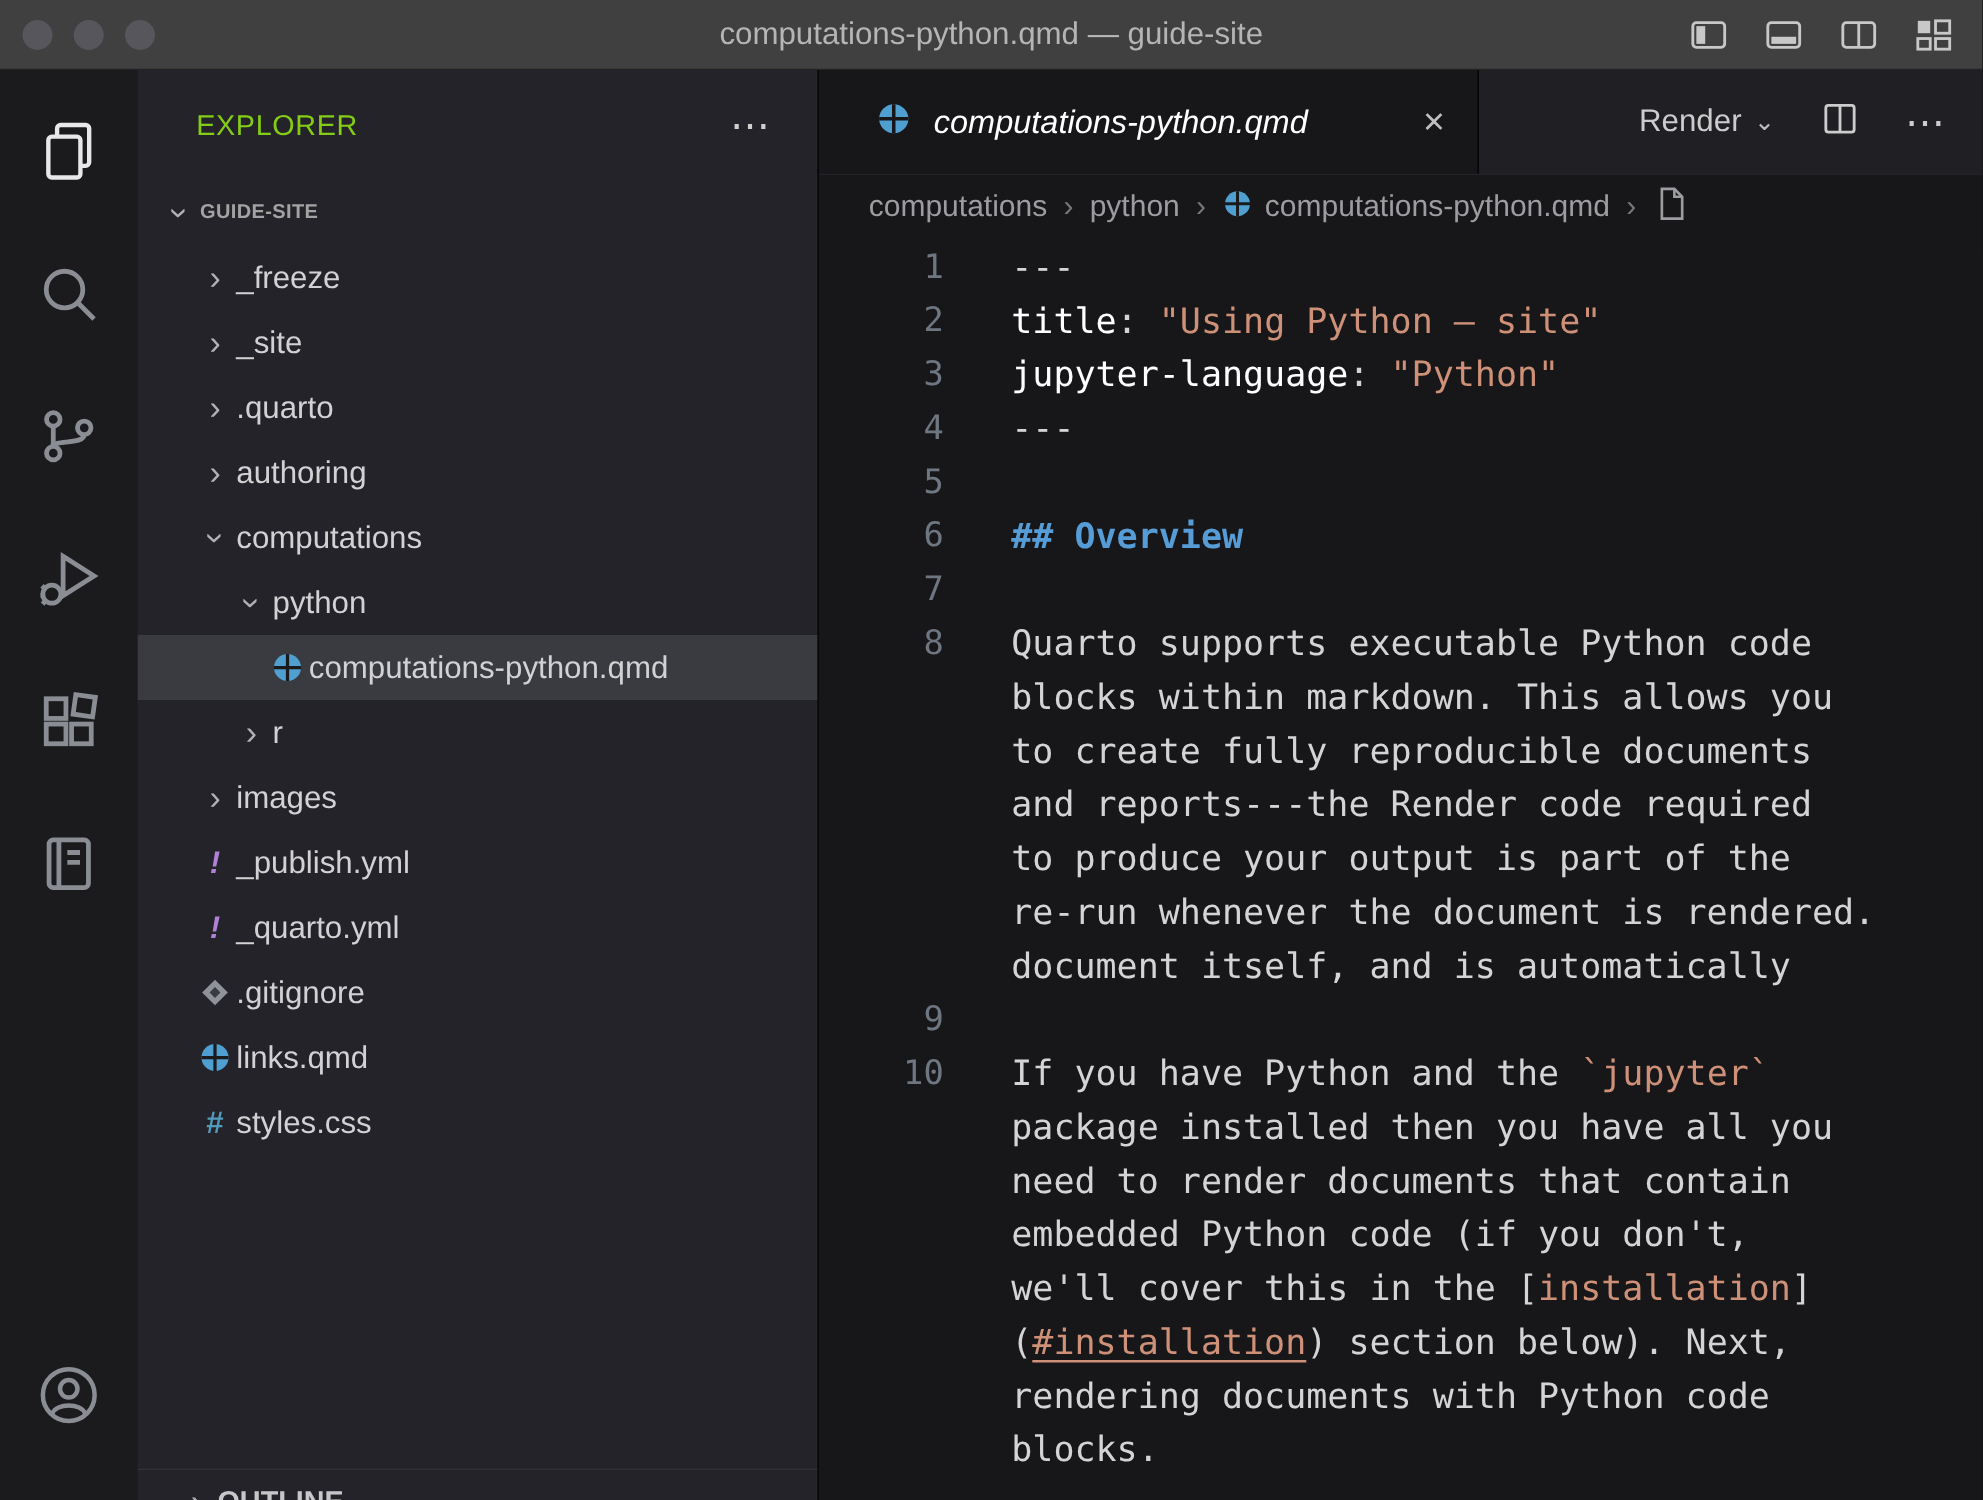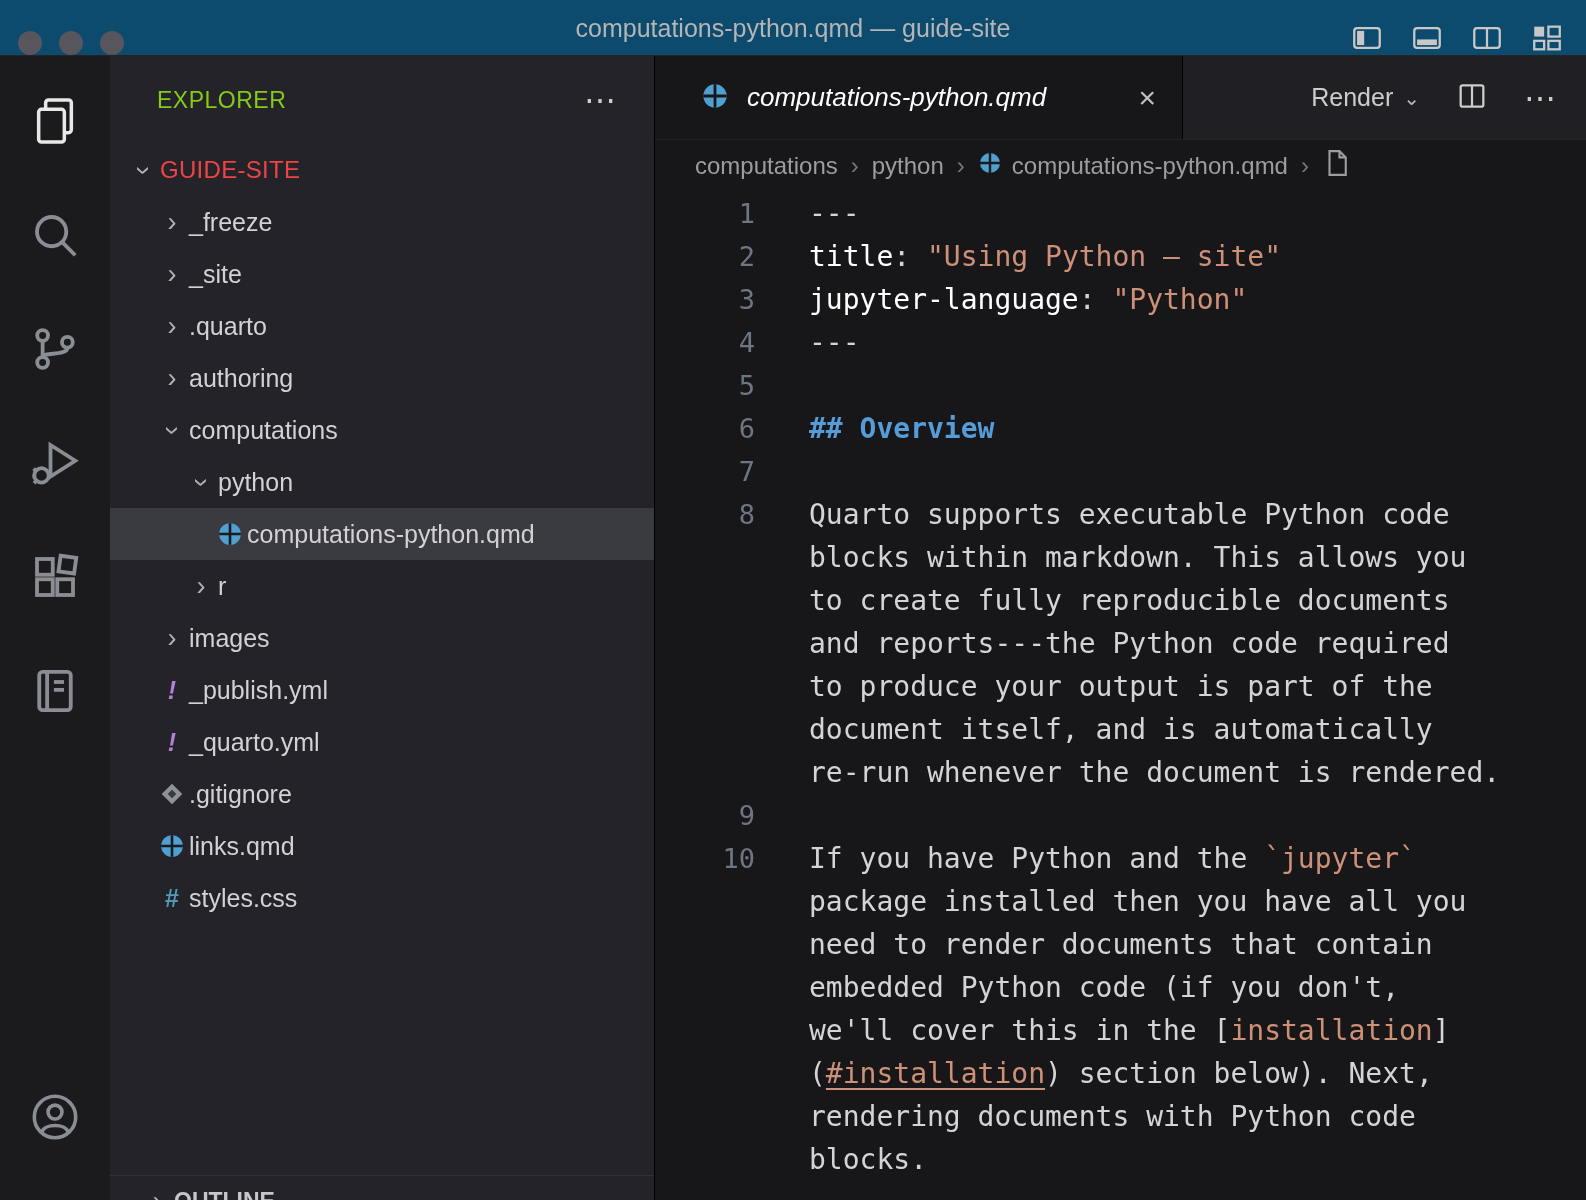--- a/index.html
+++ b/index.html
@@ -1,21 +1,21 @@
 <!DOCTYPE html>
 <html style="--quarto: #4f9fd0; --keyword-blue: #569cd6; --string-orange: #ce9178; --yaml-purple: #b180d7; --css-blue: #519aba;"><head>
 <meta charset="utf-8">
 <style>
   * { margin:0; padding:0; box-sizing:border-box; }
   html,body { width:1586px; height:1200px; overflow:hidden; background:#17171a;
     font-family:"Liberation Sans", sans-serif; }
   .window { width:1586px; height:1200px; display:flex; flex-direction:column; }
 
   
-  .titlebar { flex:0 0 56px; background:#0c4a6e; display:flex; align-items:flex-end; position:relative;
+  .titlebar { flex:0 0 56px; background:#404040; display:flex; align-items:center; position:relative;
     border-bottom:1px solid #232323; }
   .traffic { display:flex; gap:17px; margin-left:18px; }
   .traffic span { width:24px; height:24px; border-radius:50%; background:#56565c; }
   .title-text { position:absolute; left:50%; top:50%; transform:translate(-50%,-50%);
     color:#b5b5b5; font-size:25px; white-space:nowrap; }
   .tb-icons { margin-left:auto; display:flex; gap:26px; margin-right:22px; }
   .tb-icons svg { display:block; }
 
   
   .main { flex:1; display:flex; min-height:0; }
@@ -27,21 +27,21 @@
   .ab-account { position:absolute; bottom:52px; }
 
   
   .sidebar { width:545px; flex:0 0 545px; background:#232329; position:relative;
     border-right:1px solid #000; overflow:hidden; }
   .sidebar-header { height:88px; display:flex; align-items:center; padding:0 38px 0 47px; }
   .sidebar-title { color:#84cc16; font-size:23px; letter-spacing:0.5px; }
   .sidebar-more { margin-left:auto; color:#cfcfcf; font-size:32px; line-height:0; cursor:default; }
   .tree-row { height:52px; display:flex; align-items:center; font-size:25px; color:#d2d2d4; white-space:nowrap; }
   .tree-row.selected { background:#3a3a41; }
-  .tree-row.root .tree-label { font-weight:400; color:#ef4444; font-size:24px; letter-spacing:0.3px; }
+  .tree-row.root .tree-label { font-weight:700; color:#a3a3a3; font-size:16px; letter-spacing:0.3px; }
   .chev { width:34px; flex:0 0 34px; color:#b2b2b6; font-size:27px; display:flex; justify-content:center; }
   .chev .g { display:inline-block; }
   .chev.open .g { transform:rotate(90deg); }
   .ficon { width:34px; flex:0 0 34px; display:flex; justify-content:center; align-items:center; font-size:25px; }
   .ficon.yaml { color:#b180d7; font-weight:700; font-style:italic; }
   .ficon.css { color:#519aba; font-weight:700; }
   .outline-section { position:absolute; left:0; right:0; bottom:-27px; height:52px;
     border-top:1px solid #313138; display:flex; align-items:center; padding-left:30px; }
   .outline-section .tree-label { font-weight:700; color:#c7c7ca; font-size:23px; }
 
@@ -336,24 +336,24 @@
           <div class="code-row"><span class="ln">1</span><span class="lc"><span class="tok-d">---</span></span></div>
           <div class="code-row"><span class="ln">2</span><span class="lc"><span class="tok-b">title</span><span class="tok-d">: </span><span class="tok-o">"Using Python — site"</span></span></div>
           <div class="code-row"><span class="ln">3</span><span class="lc"><span class="tok-b">jupyter-language</span><span class="tok-d">: </span><span class="tok-o">"Python"</span></span></div>
           <div class="code-row"><span class="ln">4</span><span class="lc"><span class="tok-d">---</span></span></div>
           <div class="code-row"><span class="ln">5</span><span class="lc"></span></div>
           <div class="code-row"><span class="ln">6</span><span class="lc"><span class="tok-h">## Overview</span></span></div>
           <div class="code-row"><span class="ln">7</span><span class="lc"></span></div>
           <div class="code-row"><span class="ln">8</span><span class="lc"><span class="tok-d">Quarto supports executable Python code</span></span></div>
           <div class="code-row"><span class="ln"></span><span class="lc"><span class="tok-d">blocks within markdown. This allows you</span></span></div>
           <div class="code-row"><span class="ln"></span><span class="lc"><span class="tok-d">to create fully reproducible documents</span></span></div>
-          <div class="code-row"><span class="ln"></span><span class="lc"><span class="tok-d">and reports---the Python code required</span></span></div>
+          <div class="code-row"><span class="ln"></span><span class="lc"><span class="tok-d">and reports---the Render code required</span></span></div>
           <div class="code-row"><span class="ln"></span><span class="lc"><span class="tok-d">to produce your output is part of the</span></span></div>
+          <div class="code-row"><span class="ln"></span><span class="lc"><span class="tok-d">re-run whenever the document is rendered.</span></span></div>
           <div class="code-row"><span class="ln"></span><span class="lc"><span class="tok-d">document itself, and is automatically</span></span></div>
-          <div class="code-row"><span class="ln"></span><span class="lc"><span class="tok-d">re-run whenever the document is rendered.</span></span></div>
           <div class="code-row"><span class="ln">9</span><span class="lc"></span></div>
           <div class="code-row"><span class="ln">10</span><span class="lc"><span class="tok-d">If you have Python and the </span><span class="tok-o">`jupyter`</span></span></div>
           <div class="code-row"><span class="ln"></span><span class="lc"><span class="tok-d">package installed then you have all you</span></span></div>
           <div class="code-row"><span class="ln"></span><span class="lc"><span class="tok-d">need to render documents that contain</span></span></div>
           <div class="code-row"><span class="ln"></span><span class="lc"><span class="tok-d">embedded Python code (if you don't,</span></span></div>
           <div class="code-row"><span class="ln"></span><span class="lc"><span class="tok-d">we'll cover this in the [</span><span class="tok-o">installation</span><span class="tok-d">]</span></span></div>
           <div class="code-row"><span class="ln"></span><span class="lc"><span class="tok-d">(</span><span class="tok-u">#installation</span><span class="tok-d">) section below). Next,</span></span></div>
           <div class="code-row"><span class="ln"></span><span class="lc"><span class="tok-d">rendering documents with Python code</span></span></div>
           <div class="code-row"><span class="ln"></span><span class="lc"><span class="tok-d">blocks.</span></span></div>
         </div>

